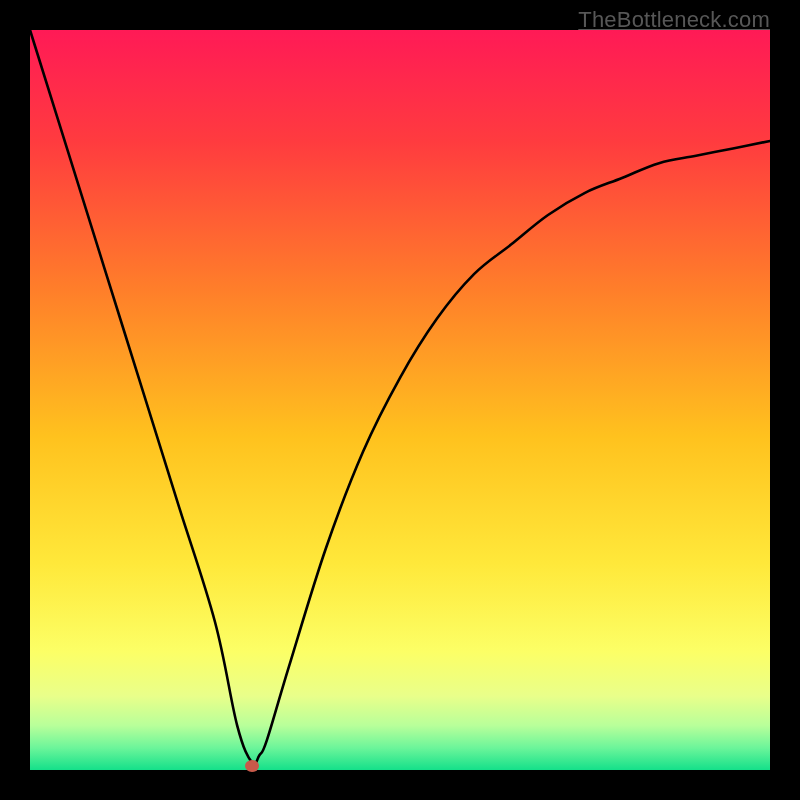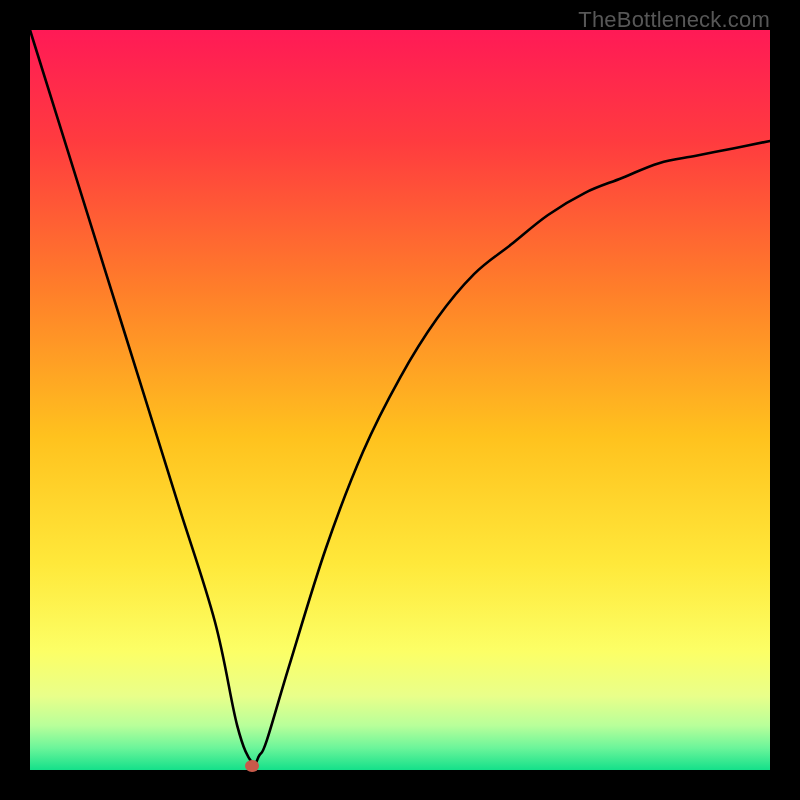--- a/index.html
+++ b/index.html
@@ -27,20 +27,21 @@
     height: 740px;
   }
   .watermark {
     position: absolute;
     top: 7px;
     right: 30px;
     font-size: 22px;
     font-weight: 500;
     color: #575757;
     letter-spacing: 0.2px;
+    text-decoration: underline;
   }
   svg.curve {
     position: absolute;
     left: 0;
     top: 0;
     width: 740px;
     height: 740px;
     overflow: visible;
   }
   .marker {

